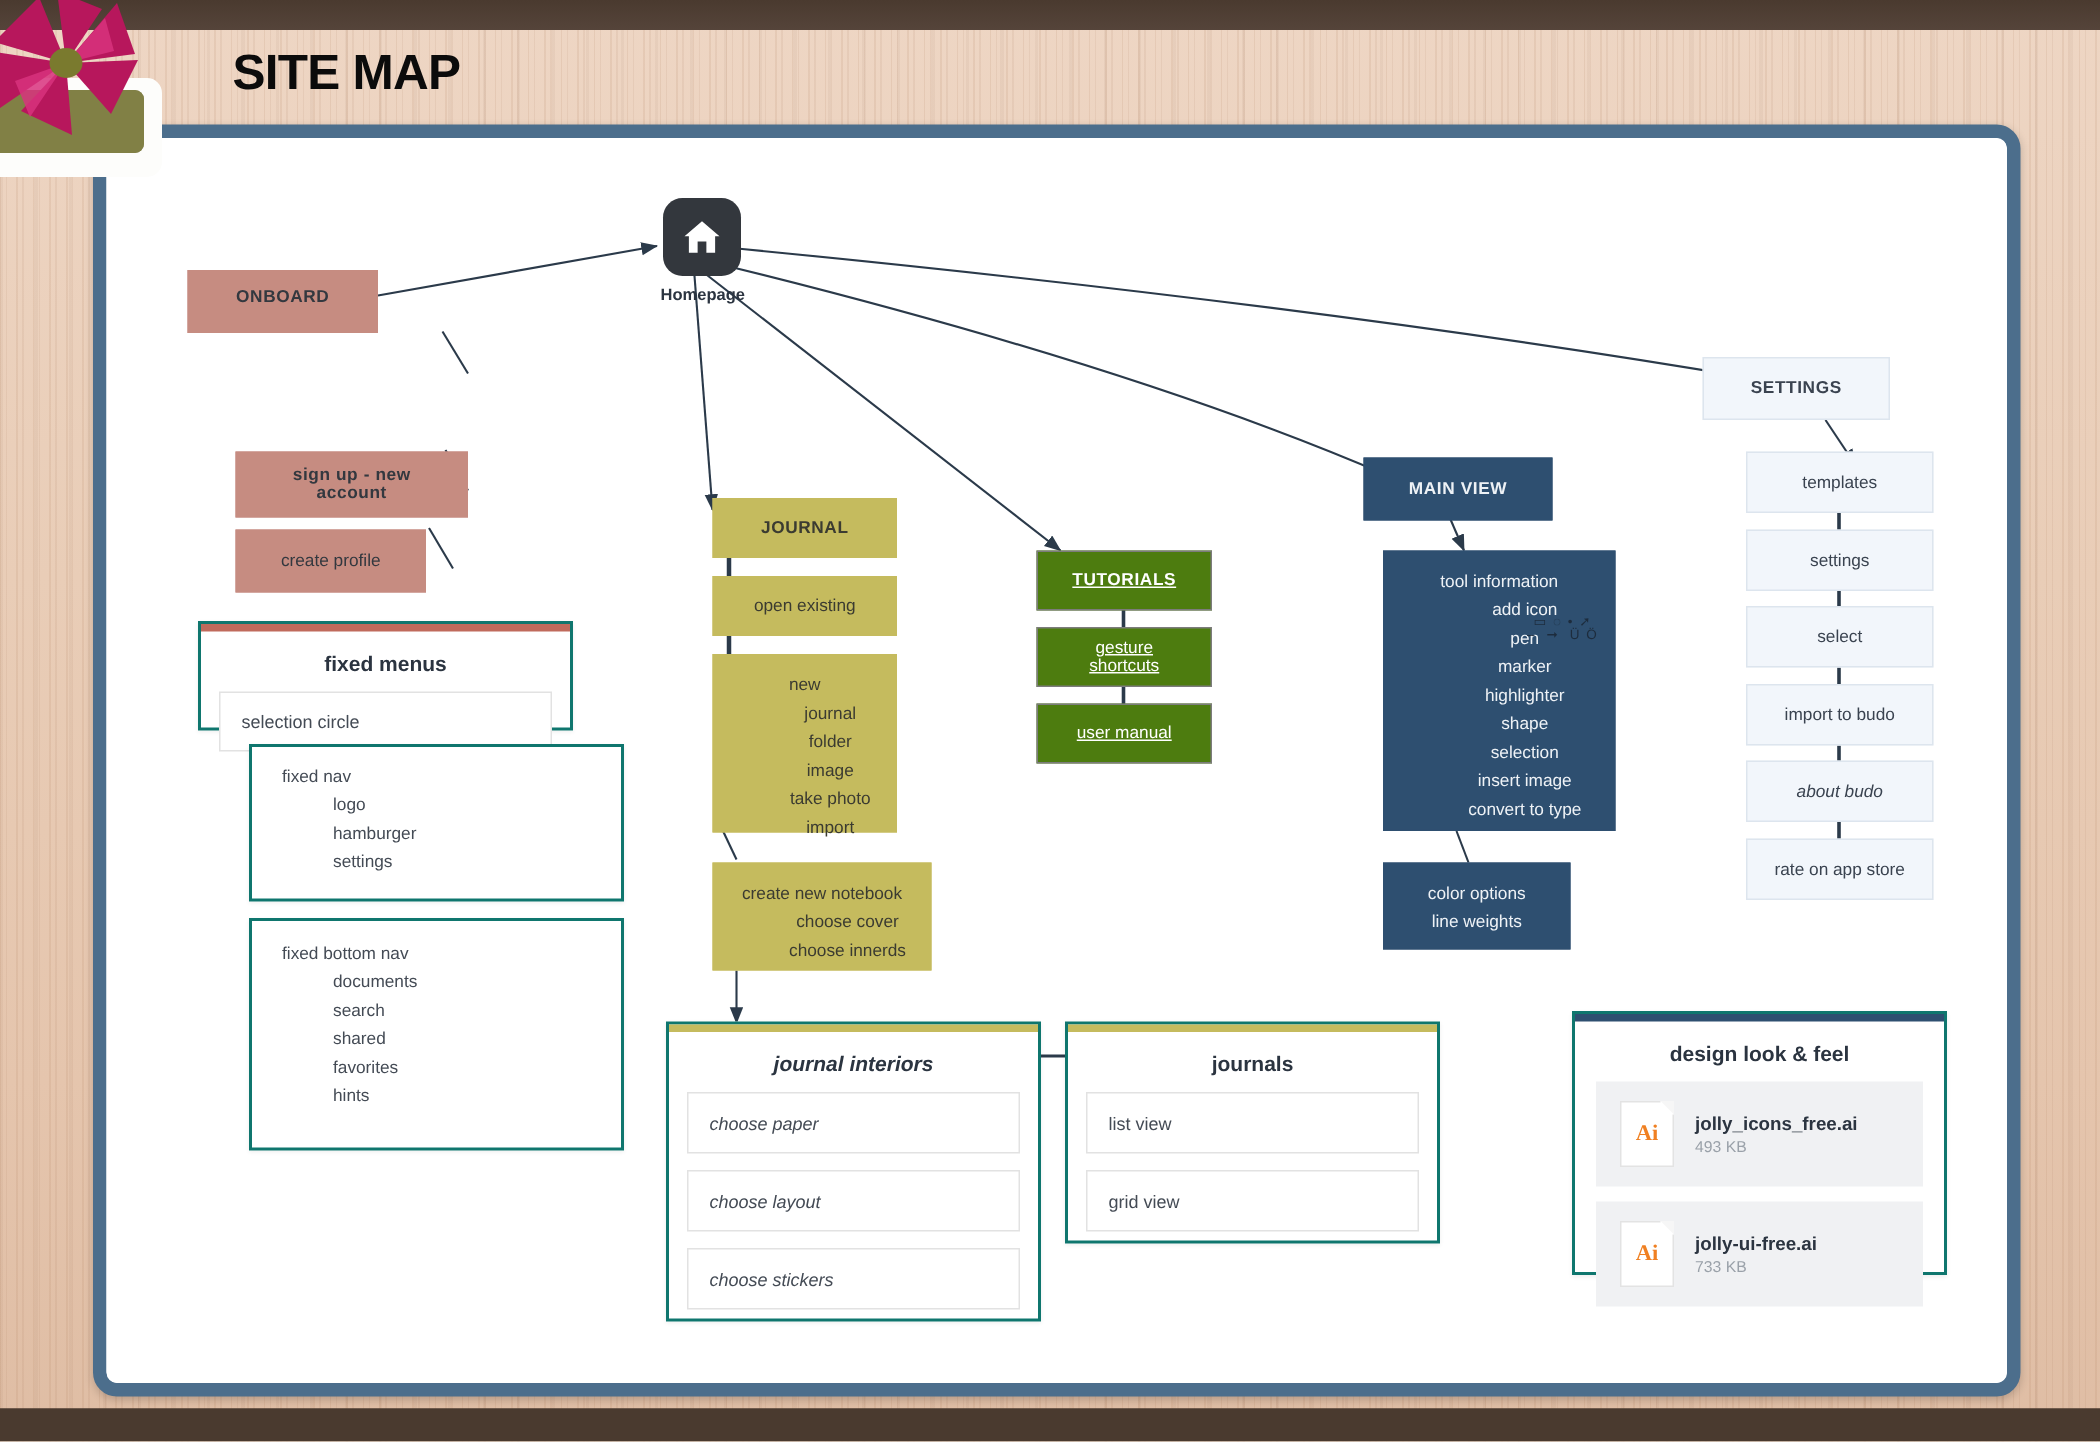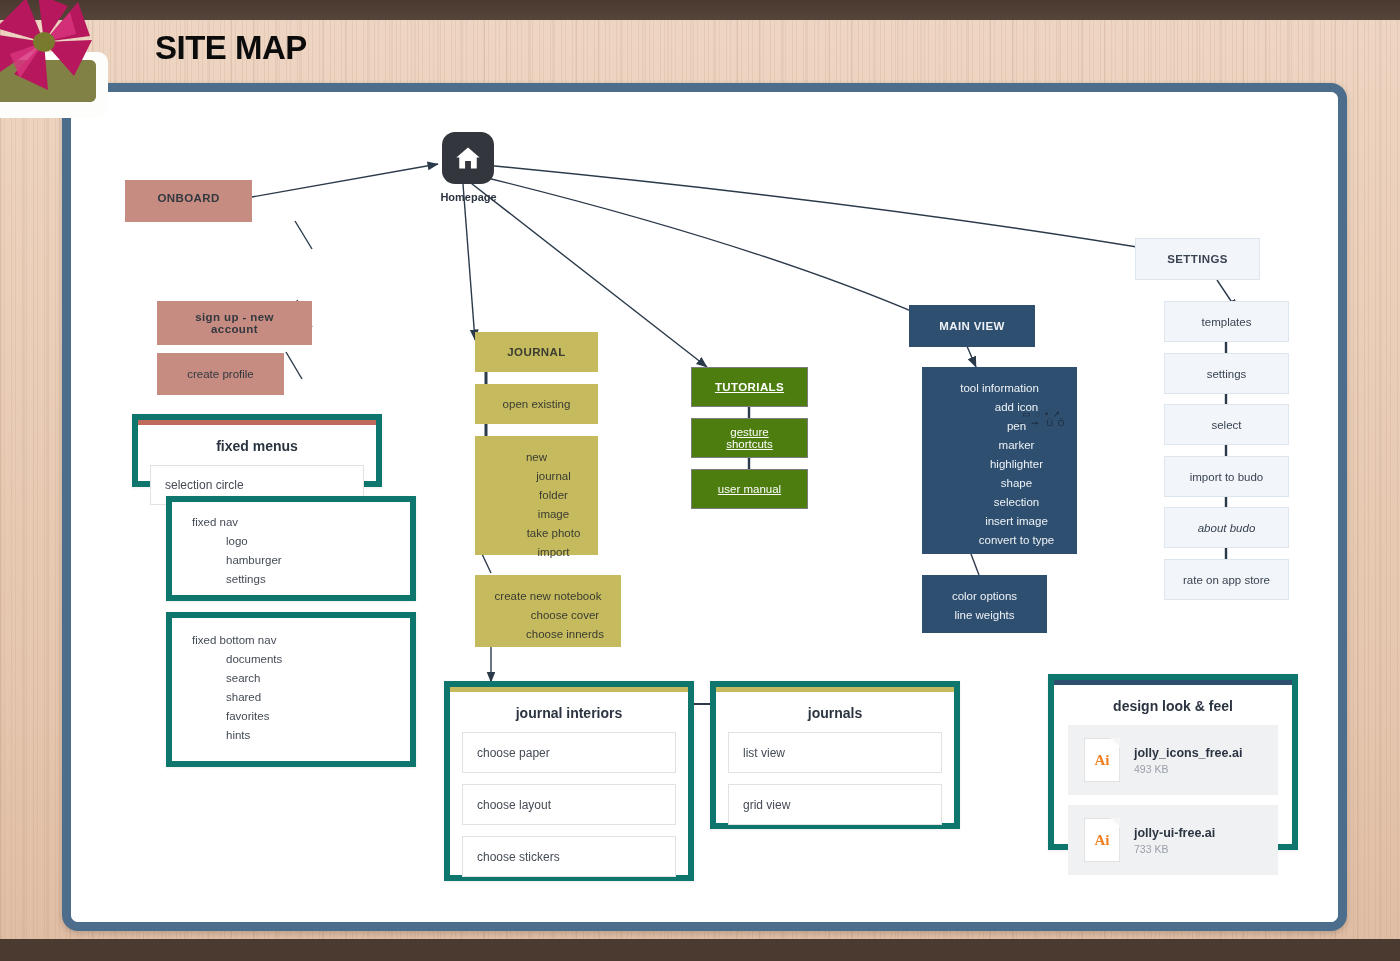--- a/index.html
+++ b/index.html
@@ -80,21 +80,21 @@
   .pad { padding: 11px 14px; }
 
   
   .lines { display: flex; flex-direction: column; gap: 7px; }
   .lines .lvl0 { padding-left: 0px; }
   .lines .lvl1 { padding-left: 34px; }
 
   
   .card {
     position: absolute; background: #fff;
-    border: 6px solid #0f766e;
+    border: 2px solid #0f766e;
     box-shadow: 0 1px 3px rgba(0,0,0,0.07);
   }
   .card-accent { height: 5px; width: 100%; }
   .card-h {
     text-align: center; font-size: 14px; font-weight: bold;
     color: #2b3440; padding: 13px 0 11px;
   }
   .card-row {
     margin: 0 12px 11px; border: 1px solid #e2e2e2;
     background: #fff; font-size: 12px; color: #444b55;
@@ -330,21 +330,21 @@
   <div class="box pale pad" style="left:1093px; top:364px; width:125px; height:41px; justify-content:center;">
     <div class="box-lbl">import to budo</div>
   </div>
   <div class="box pale pad" style="left:1093px; top:415px; width:125px; height:41px; justify-content:center;font-style:italic;">
     <div class="box-lbl">about budo</div>
   </div>
   <div class="box pale pad" style="left:1093px; top:467px; width:125px; height:41px; justify-content:center;">
     <div class="box-lbl">rate on app store</div>
   </div>
 
-  <div class="card" style="left:373px; top:589px; width:250px; height:200px;">
+  <div class="card" style="left:373px; top:589px; width:250px; height:200px;font-style:italic;">
     <div class="card-accent" style="background:#c5bb5e;"></div>
     <div class="card-h">journal interiors</div>
     <div class="card-row" style="height:41px;">
       <span>choose paper</span>
     </div>
     <div class="card-row" style="height:41px;">
       <span>choose layout</span>
     </div>
     <div class="card-row" style="height:41px;">
       <span>choose stickers</span>

